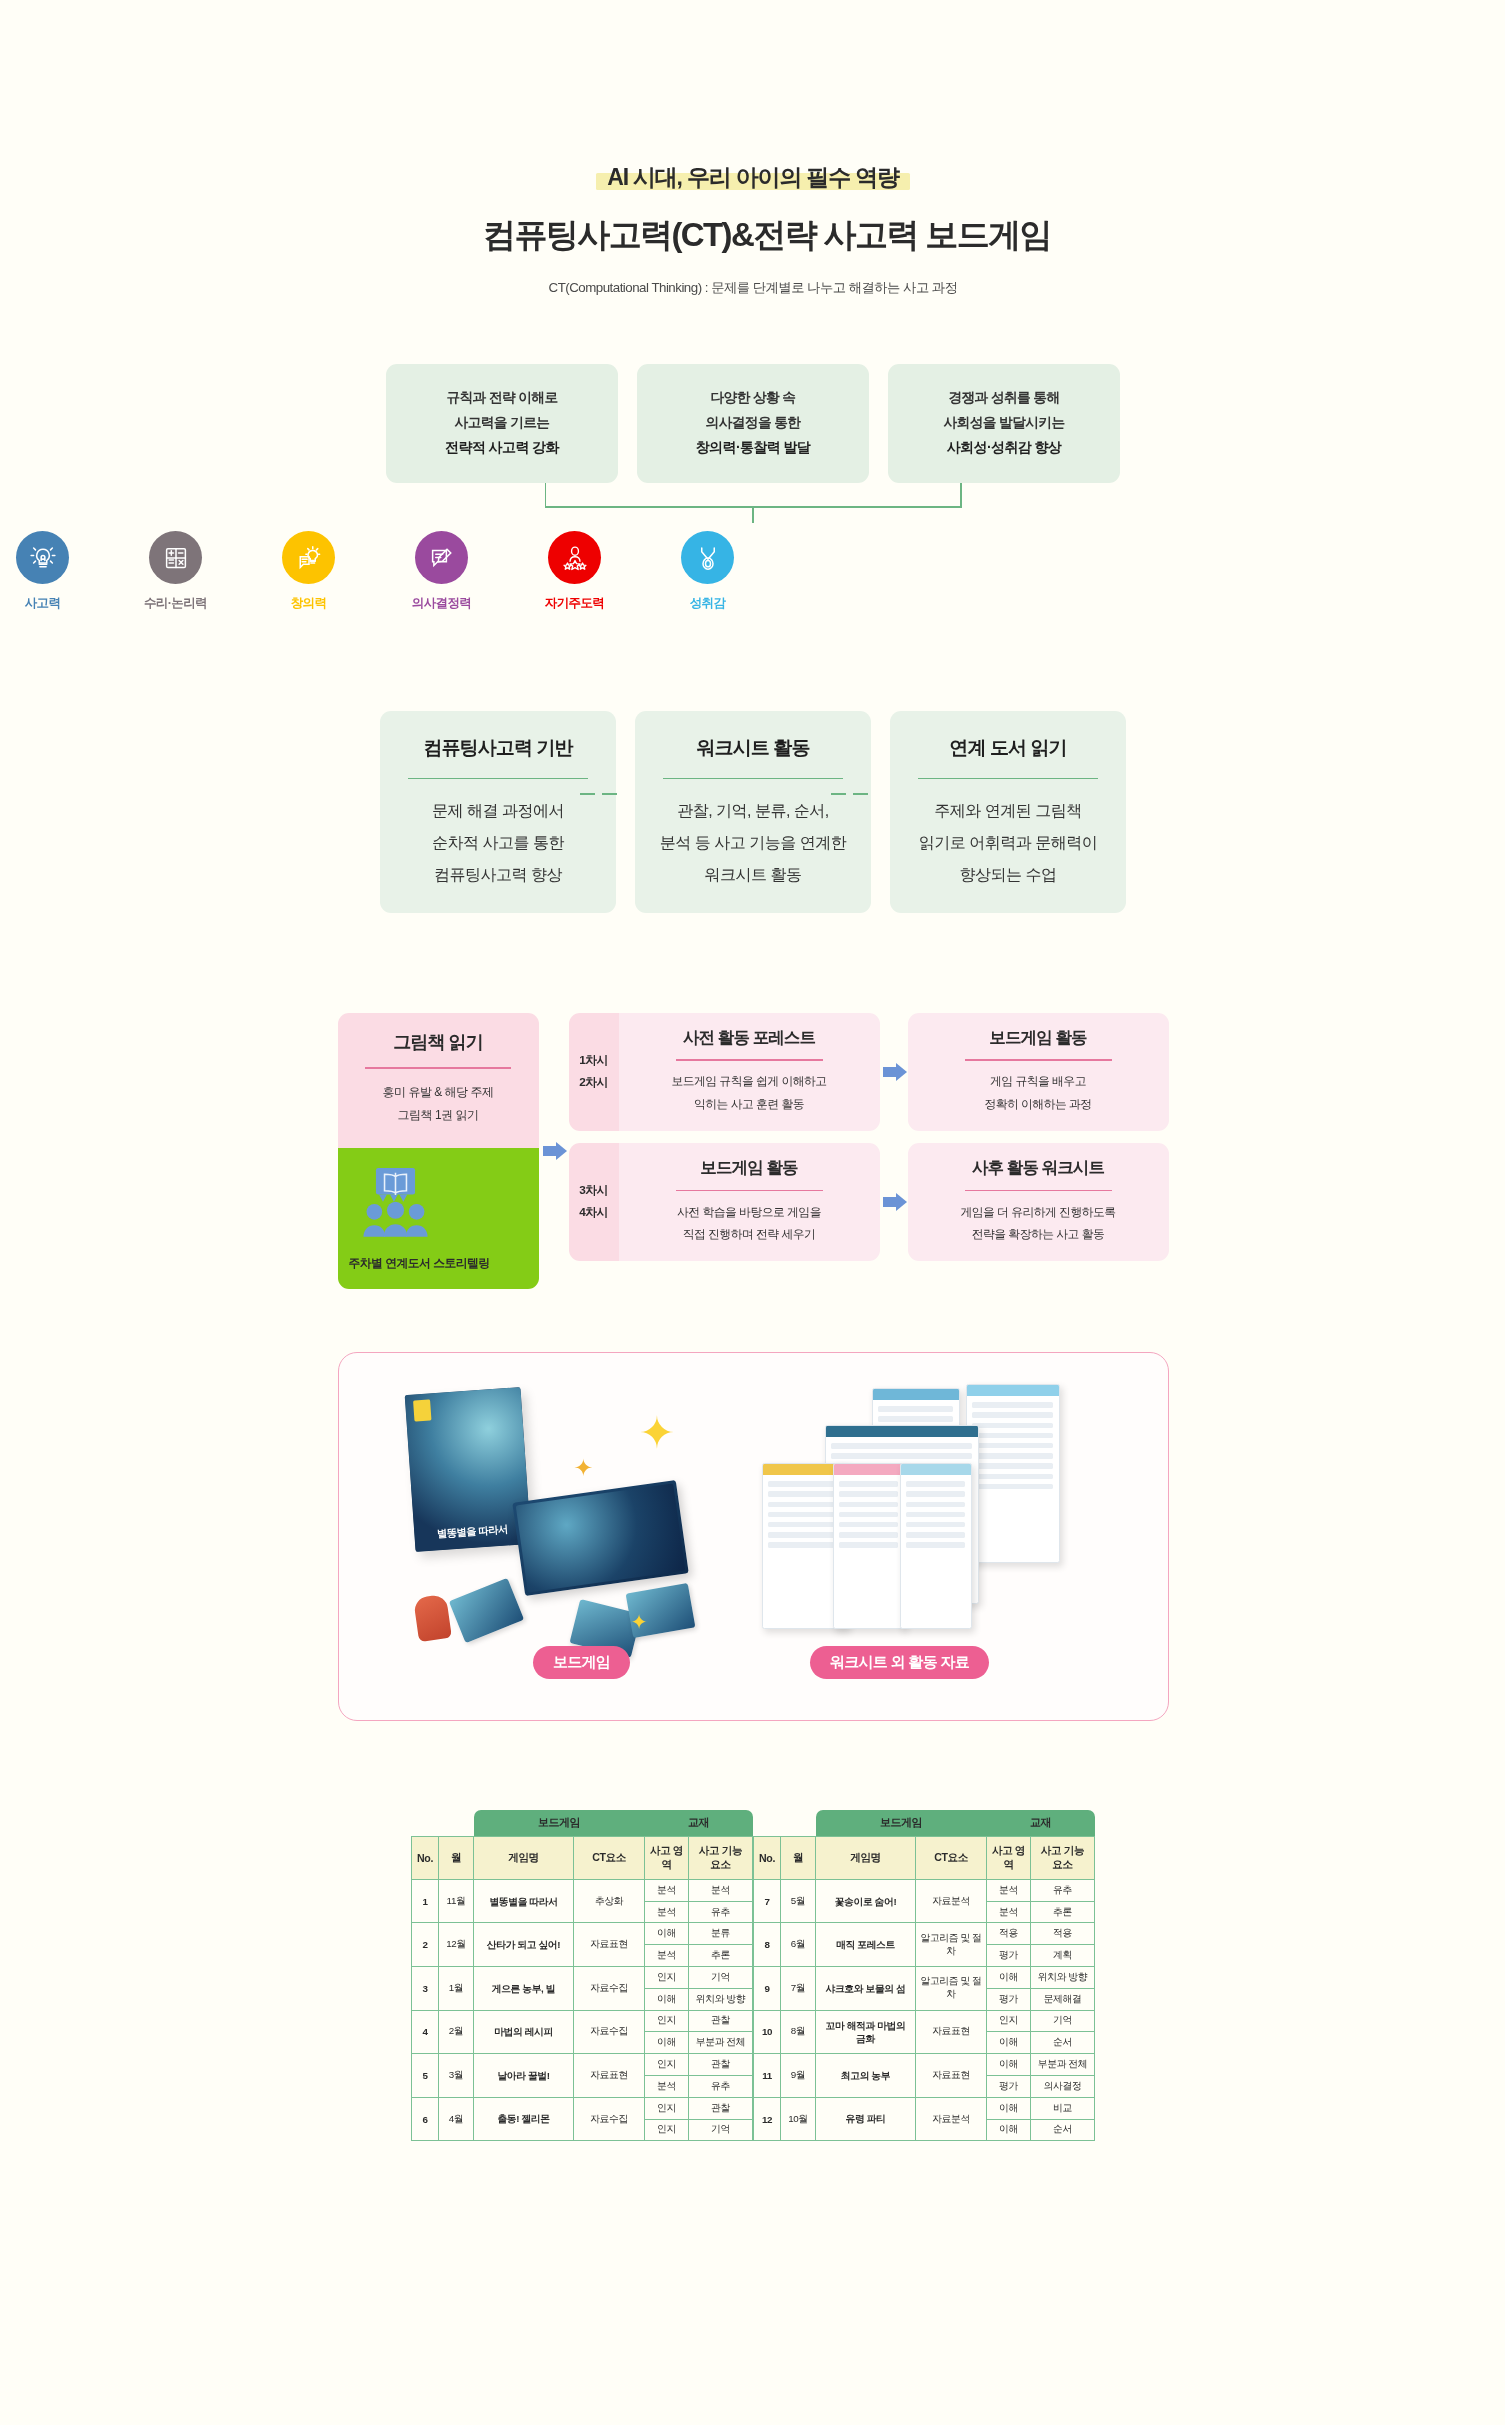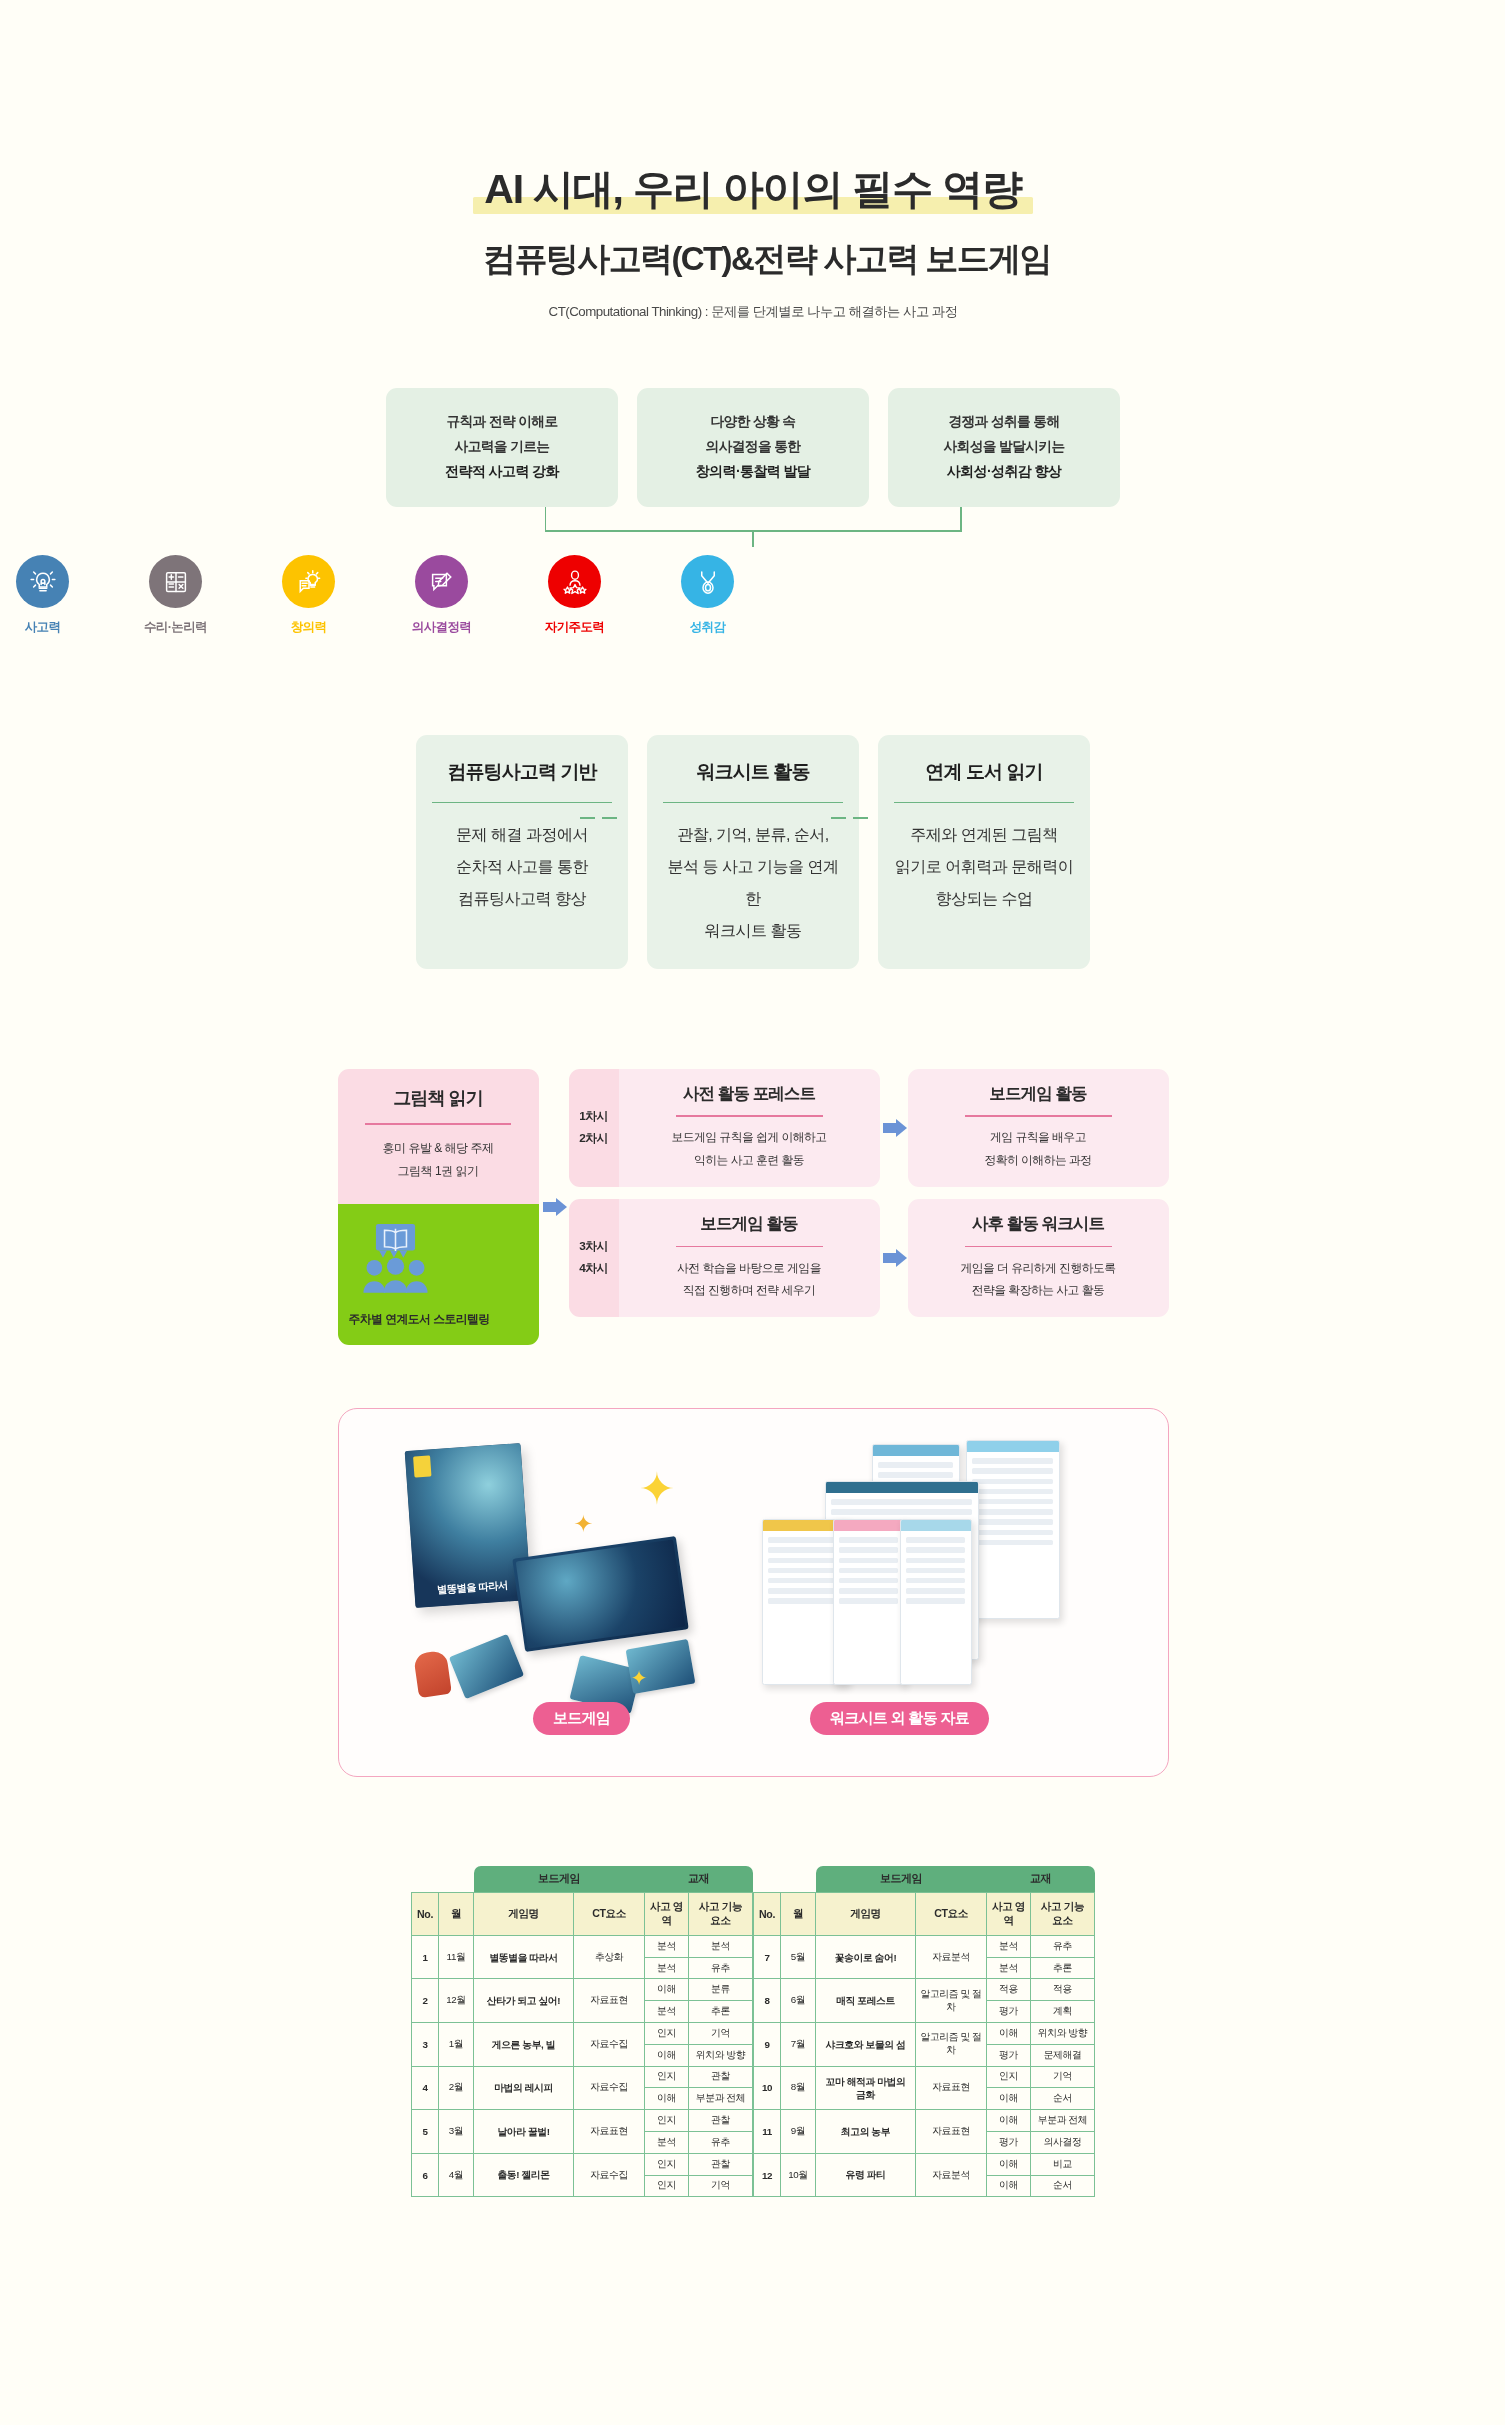--- a/index.html
+++ b/index.html
@@ -14,21 +14,21 @@
 
   
   .title-block { text-align: center; margin-top: 161px; }
   .t-line1-wrap { display: inline-block; position: relative; padding: 0 11px; }
   .t-line1-wrap::before {
     content:""; position:absolute; left:0; right:0; bottom:3.1px; height:17px;
     background:#F6EFAE; z-index:0; border-radius:1.6px;
   }
   .t-line1 {
     position: relative; z-index: 1;
-    font-size: 41px; font-weight: 800; letter-spacing: -1.2px; color: #2b2b2b;
+    font-size: 23px; font-weight: 800; letter-spacing: -1.2px; color: #2b2b2b;
   }
   .t-line2 {
     margin-top: 20.4px;
     font-size: 33px; font-weight: 800; letter-spacing: -1.6px; color: #2b2b2b; padding-left: 28px;
   }
   .t-sub { margin-top: 20.4px; font-size: 13.3px; color: #4a4a4a; letter-spacing: -0.5px; }
 
   
   .mint-row { display:flex; justify-content:center; gap: 19px; margin-top: 67px; }
   .mint-box {
@@ -54,21 +54,21 @@
     width: 53px; height: 53px; border-radius: 50%; margin: 0 auto;
     display:flex; align-items:center; justify-content:center;
   }
   .circ svg { width: 30px; height: 30px; }
   .circ-label { margin-top: 11px; font-size: 12.5px; font-weight: 800; letter-spacing:-0.6px; }
 
   
   .mint2-wrap { position:relative; width: 831px; margin: 99px auto 0; }
   .mint2-row { display:flex; justify-content:center; gap: 19px; }
   .mint2-box {
-    width: 212px; min-height: 193px; background:#E8F2E8; border-radius: 11px;
+    width: 236px; min-height: 193px; background:#E8F2E8; border-radius: 11px;
     padding: 23.5px 15.7px 22px; text-align:center;
   }
   .mint2-h { font-size: 19px; font-weight: 800; letter-spacing:-0.9px; color:#1f1f1f; }
   .mint2-rule { width: 180px; height: 1.6px; background:#6CB583; margin: 17px auto 15.7px; }
   .mint2-b { font-size: 16px; line-height: 2.0; letter-spacing:-0.5px; color:#333; }
   .dash { position:absolute; top: 82px; width: 15.7px; height: 1.6px; background:#6CB583; }
   .dash.d1 { left: 242px; }  .dash.d2 { left: 264px; }
   .dash.d3 { left: 493px; }  .dash.d4 { left: 515px; }
 
   

